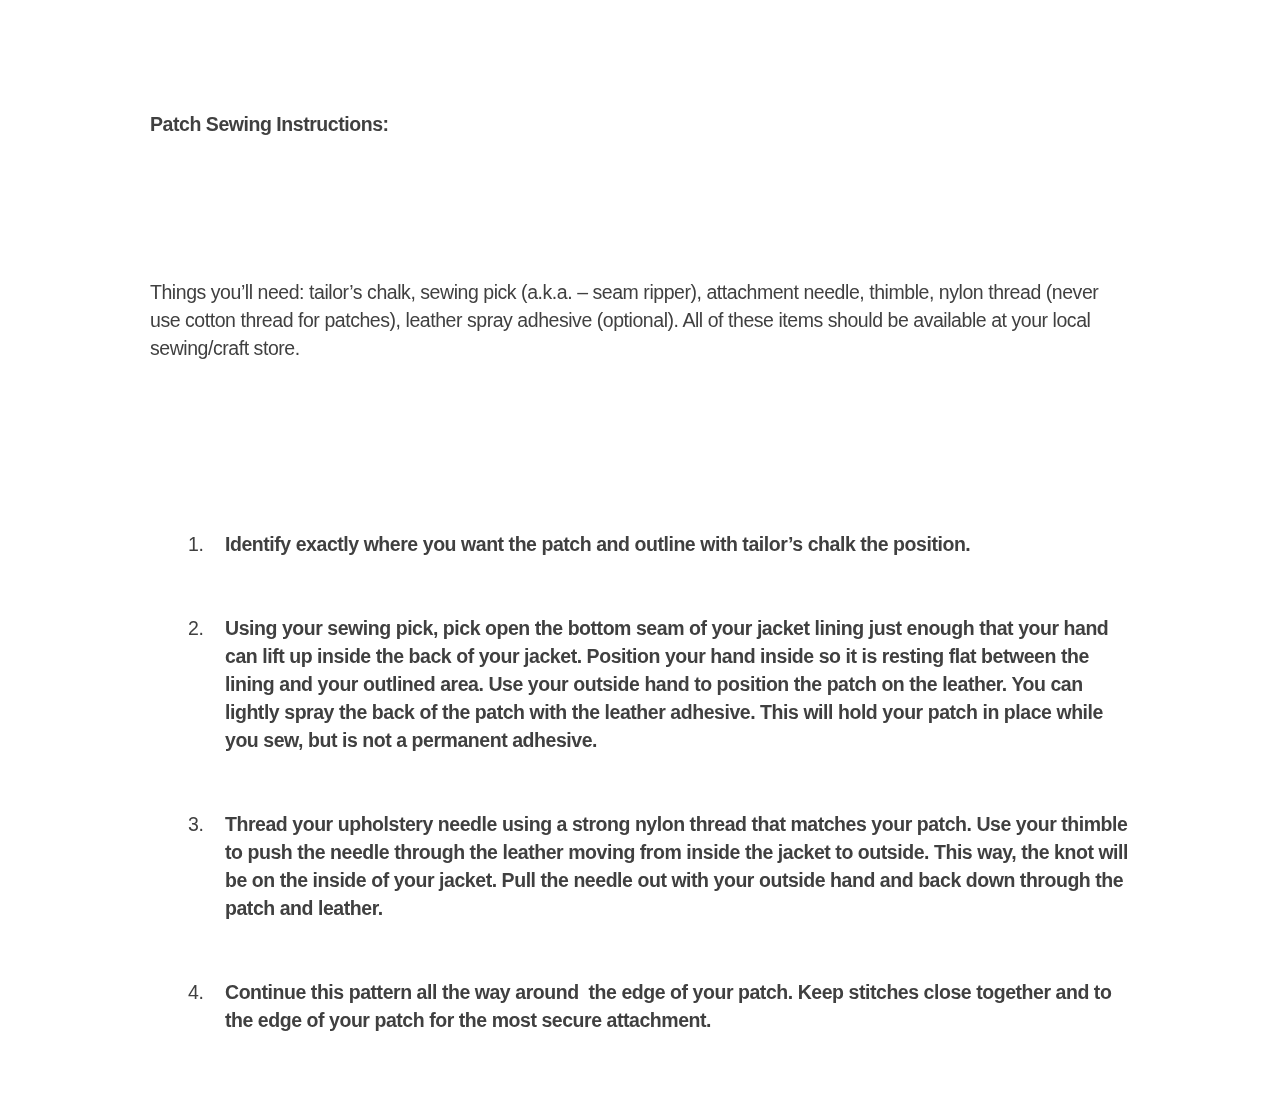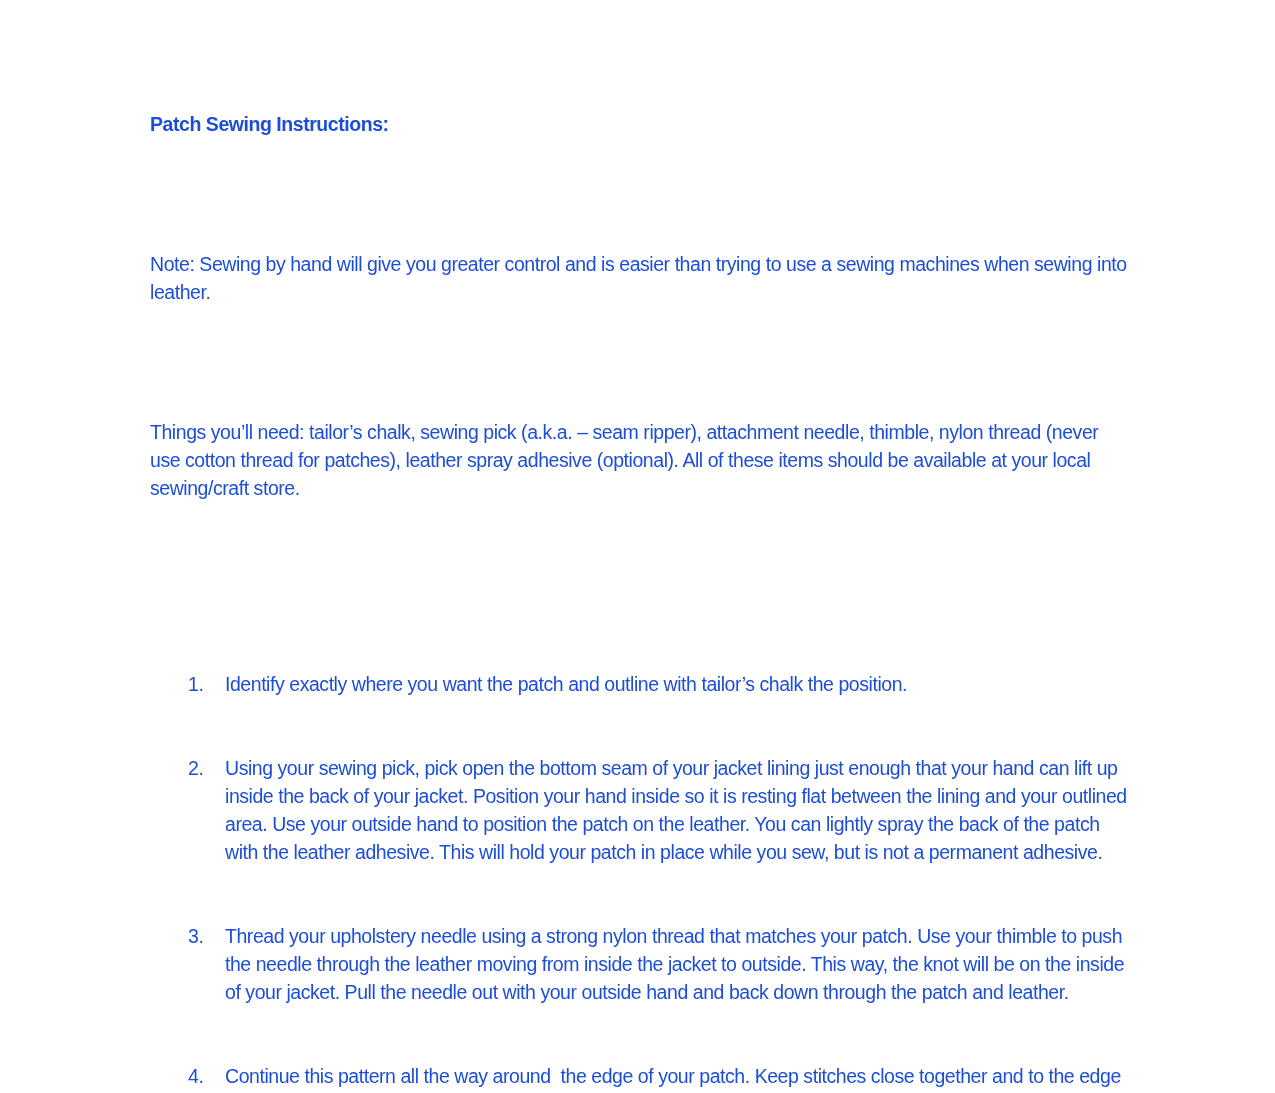--- a/index.html
+++ b/index.html
@@ -7,21 +7,21 @@
     padding: 0;
     background: #ffffff;
   }
   .page {
     position: relative;
     width: 1275px;
     height: 1093px;
     background: #ffffff;
     overflow: hidden;
     font-family: "Liberation Sans", sans-serif;
-    color: #1d4ed8;
+    color: #404040;
   }
   .content {
     position: absolute;
     left: 150px;
     top: 26px;
     width: 980px;
     font-size: 19.5px;
     line-height: 28px;
     letter-spacing: -0.45px;
     white-space: pre-wrap;
@@ -40,31 +40,31 @@
   .step {
     display: flex;
     margin-left: 38px;
   }
   .step-num {
     flex: 0 0 37px;
   }
   .step-text {
     flex: 1 1 auto;
     max-width: 905px;
+    font-weight: bold;
   }
 </style>
 </head>
 <body>
 
 <div class="page">
   <div class="content">
 
     <div class="doc-title">Patch Sewing Instructions:</div>
 
-    <div class="para">Note: Sewing by hand will give you greater control and is easier than trying to use a sewing machines when sewing into leather.</div>
 
     <div class="para">Things you’ll need: tailor’s chalk, sewing pick (a.k.a. – seam ripper), attachment needle, thimble, nylon thread (never use cotton thread for patches), leather spray adhesive (optional). All of these items should be available at your local sewing/craft store.</div>
 
     <div class="steps">
       <div class="step">
         <span class="step-num">1.</span>
         <span class="step-text">Identify exactly where you want the patch and outline with tailor’s chalk the position.</span>
       </div>
       <div class="step">
         <span class="step-num">2.</span>

